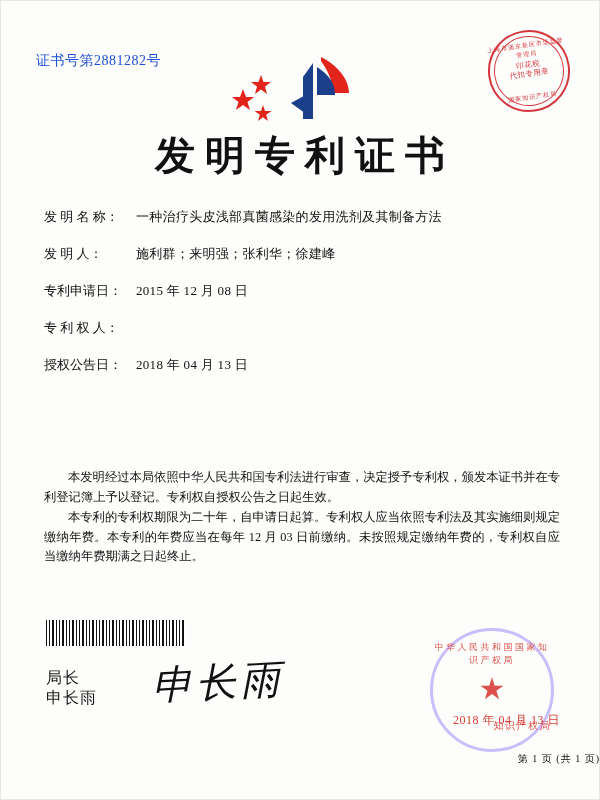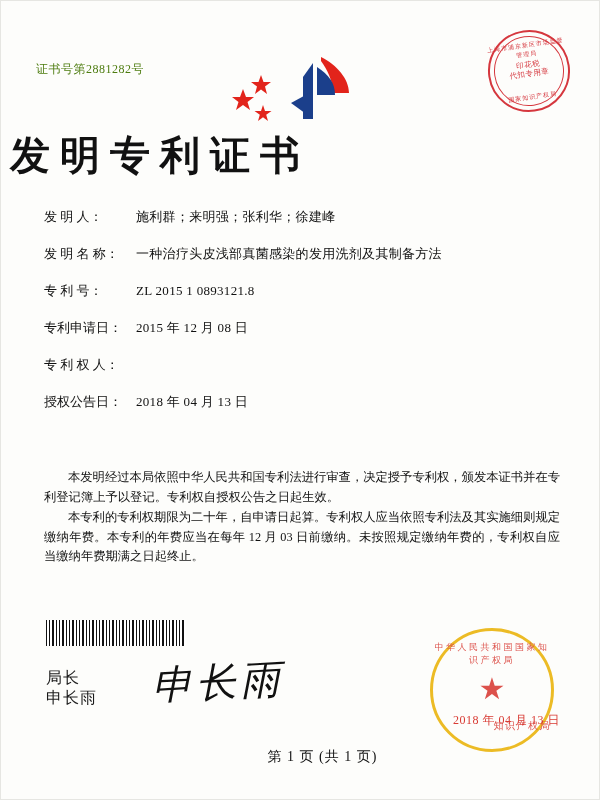--- a/index.html
+++ b/index.html
@@ -27,24 +27,24 @@
     content: "";
     position: absolute;
     inset: 0;
     border: 1px solid #e6e6e2;
     pointer-events: none;
   }
 
   .cert-number {
     position: absolute;
     left: 36px;
-    top: 61px;
-    font-size: 12px;
+    top: 52px;
+    font-size: 14px;
     letter-spacing: 0.5px;
-    color: #4d7c0f;
+    color: #1d4ed8;
     white-space: nowrap;
   }
 
   
   .top-seal {
     position: absolute;
     right: 30px;
     top: 30px;
     width: 78px;
     height: 78px;
@@ -93,20 +93,21 @@
     display: flex;
     justify-content: center;
     align-items: center;
   }
 
   .doc-title {
     position: absolute;
     left: 0;
     right: 0;
     top: 128px;
+    text-align: center;
     font-size: 40px;
     letter-spacing: 10px;
     font-weight: bold;
     color: #111;
     font-family: "Liberation Serif", "DejaVu Serif", serif;
     text-indent: 10px;
   }
 
   .fields {
     position: absolute;
@@ -186,21 +187,21 @@
     white-space: nowrap;
   }
 
   
   .nat-seal {
     position: absolute;
     right: 46px;
     top: 628px;
     width: 118px;
     height: 118px;
-    border: 3px solid #eab308;
+    border: 3px solid #c4b5fd;
     border-radius: 50%;
     color: #d83a33;
     opacity: 0.88;
   }
   .nat-seal .star {
     position: absolute;
     left: 50%;
     top: 50%;
     transform: translate(-50%, -52%);
     font-size: 30px;
@@ -227,22 +228,22 @@
     color: #d83a33;
     letter-spacing: 0.5px;
     white-space: nowrap;
   }
 
   .page-footer {
     position: absolute;
     left: 0;
     right: 0;
     bottom: 34px;
-    text-align: center;
-    font-size: 14px;
+    text-align: right;
+    font-size: 10px;
     color: #111;
     letter-spacing: 1px;
     margin-left: 45px;
   }
 </style>
 </head>
 <body>
 
 <div class="page">
 
@@ -271,30 +272,26 @@
         <path d="M92 14 C104 22 110 30 110 42 L92 42 Z" fill="#1b3f8b"></path>
         <path d="M66 50 L88 38 L88 66 Z" fill="#1b3f8b"></path>
       </g>
     </svg>
   </div>
 
   <div class="doc-title">发明专利证书</div>
 
   <div class="fields">
     <div class="field-row">
+      <div class="field-label spread">发 明 名 称：</div>
+      <div class="field-value">一种治疗头皮浅部真菌感染的发用洗剂及其制备方法</div>
+    </div>
+    <div class="field-row">
       <div class="field-label spread">发 明 人：</div>
       <div class="field-value">施利群；来明强；张利华；徐建峰</div>
-    </div>
-    <div class="field-row">
-      <div class="field-label spread">发 明 名 称：</div>
-      <div class="field-value">一种治疗头皮浅部真菌感染的发用洗剂及其制备方法</div>
-    </div>
-    <div class="field-row">
-      <div class="field-label spread">专 利 号：</div>
-      <div class="field-value">ZL 2015 1 0893121.8</div>
     </div>
     <div class="field-row">
       <div class="field-label">专利申请日：</div>
       <div class="field-value">2015 年 12 月 08 日</div>
     </div>
     <div class="field-row">
       <div class="field-label spread">专 利 权 人：</div>
     </div>
     <div class="field-row">
       <div class="field-label">授权公告日：</div>

